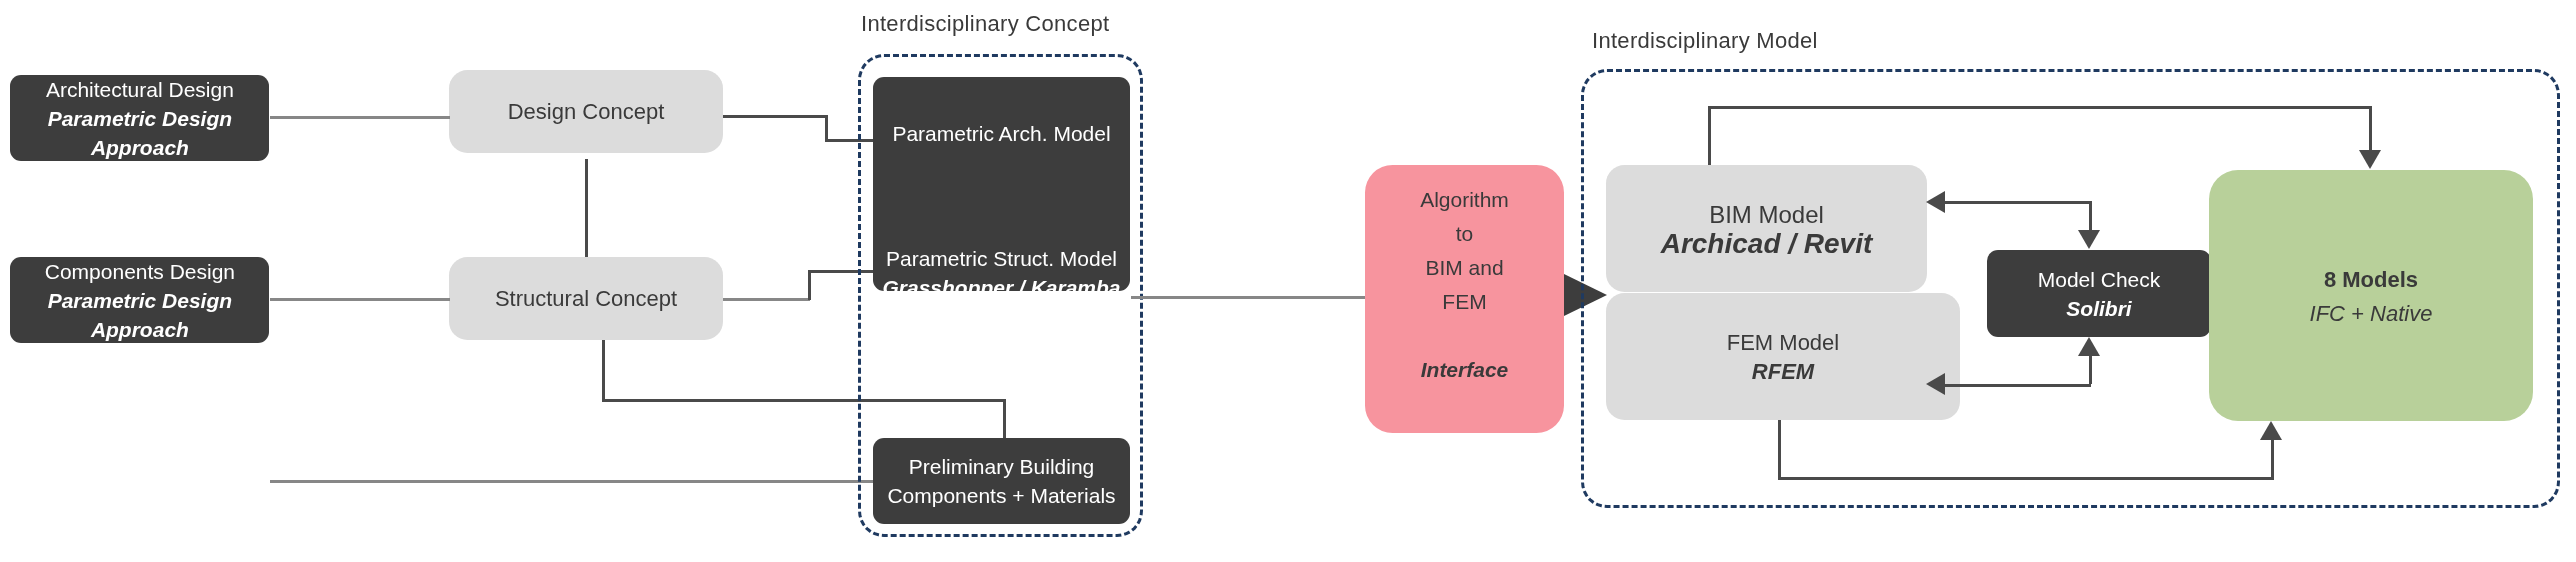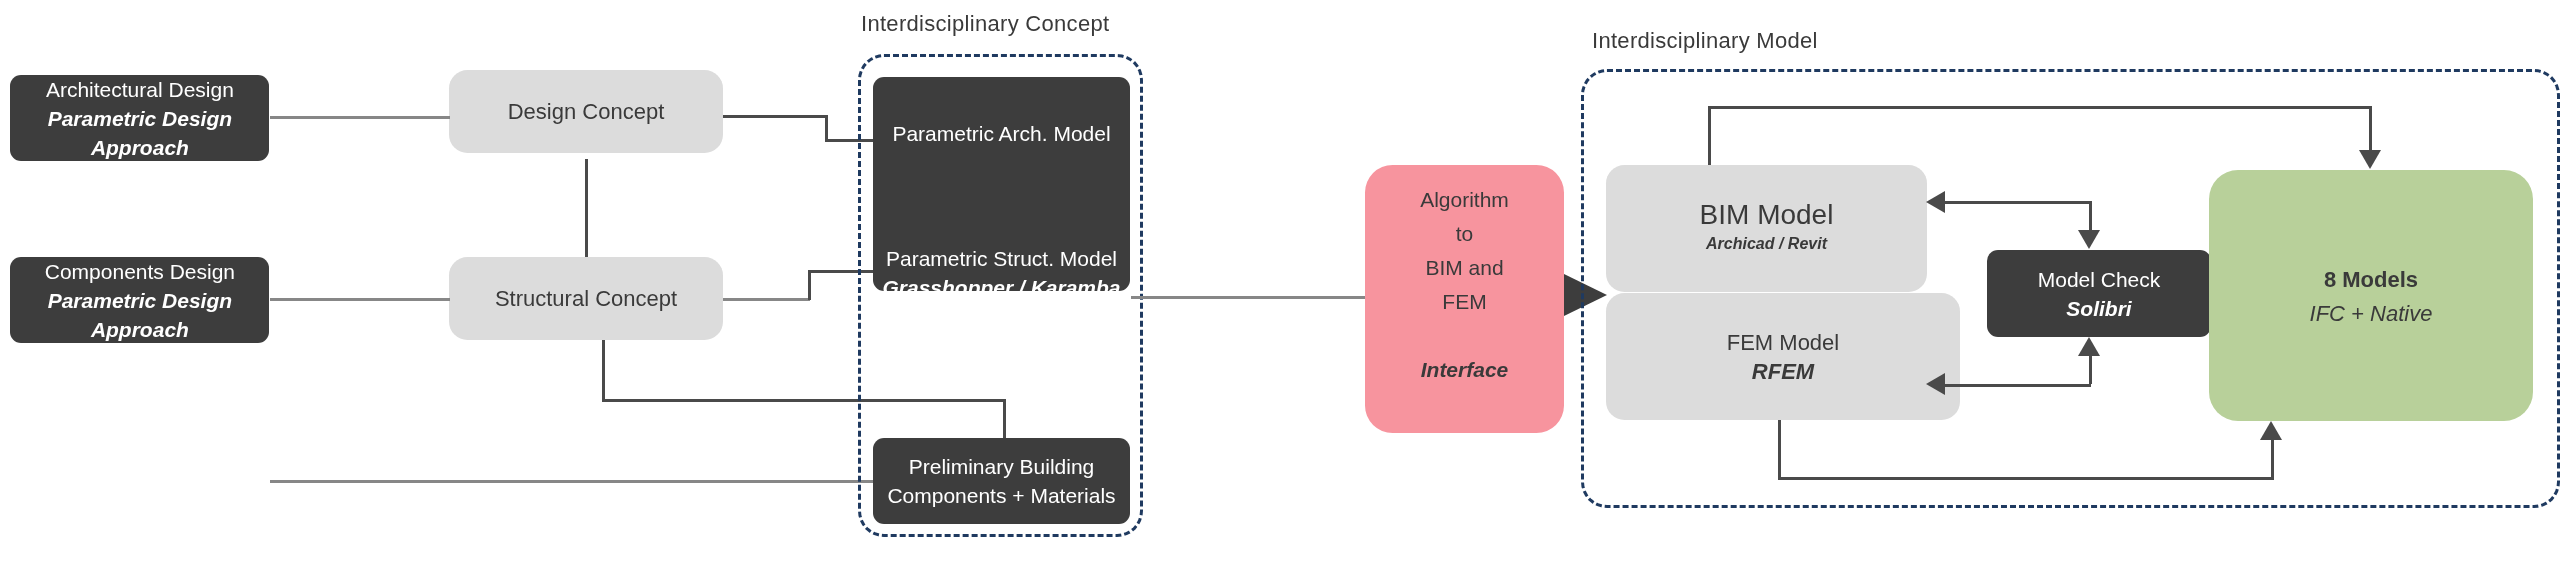--- a/index.html
+++ b/index.html
@@ -113,22 +113,22 @@
 FEM</div>
     <div class="t-sub" style="margin-top:36px;">Interface</div>
   </div>
 
   <div class="arr arr-big-right" style="left:1564px;top:274px;"></div>
 
   <div class="section-label" style="left:1592px;top:27.6px;">Interdisciplinary Model</div>
   <div class="dashed" style="left:1581px;top:69px;width:979px;height:439px;"></div>
 
   <div class="node gray-box" style="left:1606px;top:165px;width:321px;height:127px;">
-    <div class="t-line" style="font-size:28px;">BIM Model</div>
-    <div class="t-sub" style="font-size:16px;">Archicad / Revit</div>
+    <div class="t-line" style="font-size:24px;">BIM Model</div>
+    <div class="t-sub" style="font-size:28px;">Archicad / Revit</div>
   </div>
   <div class="node gray-box" style="left:1606px;top:293px;width:354px;height:127px;">
     <div class="t-line" style="font-size:22px;">FEM Model</div>
     <div class="t-sub" style="font-size:22px;">RFEM</div>
   </div>
 
   <div class="node dark-box" style="left:1987px;top:250px;width:224px;height:87px;text-align:center;">
     <div class="t-line">Model Check</div>
     <div class="t-sub">Solibri</div>
   </div>

